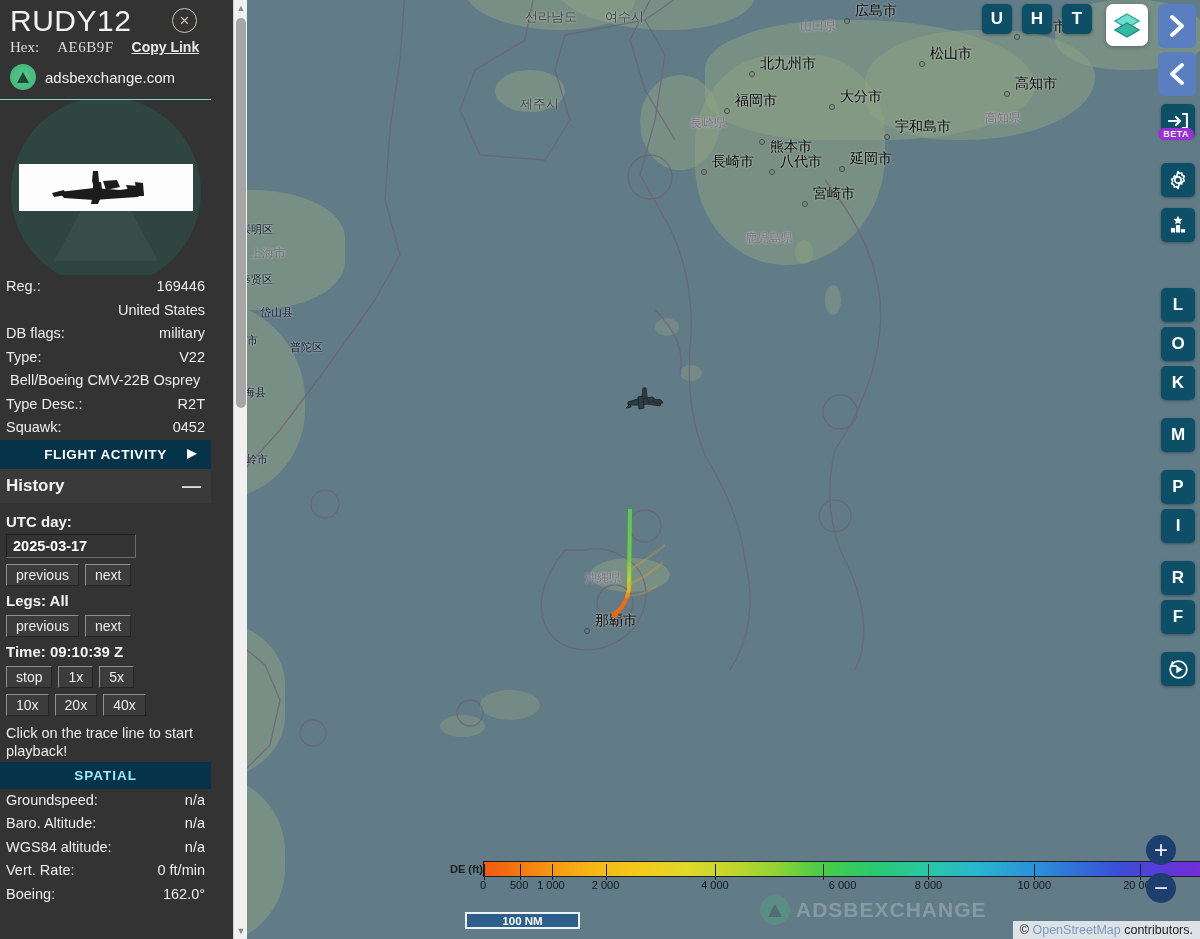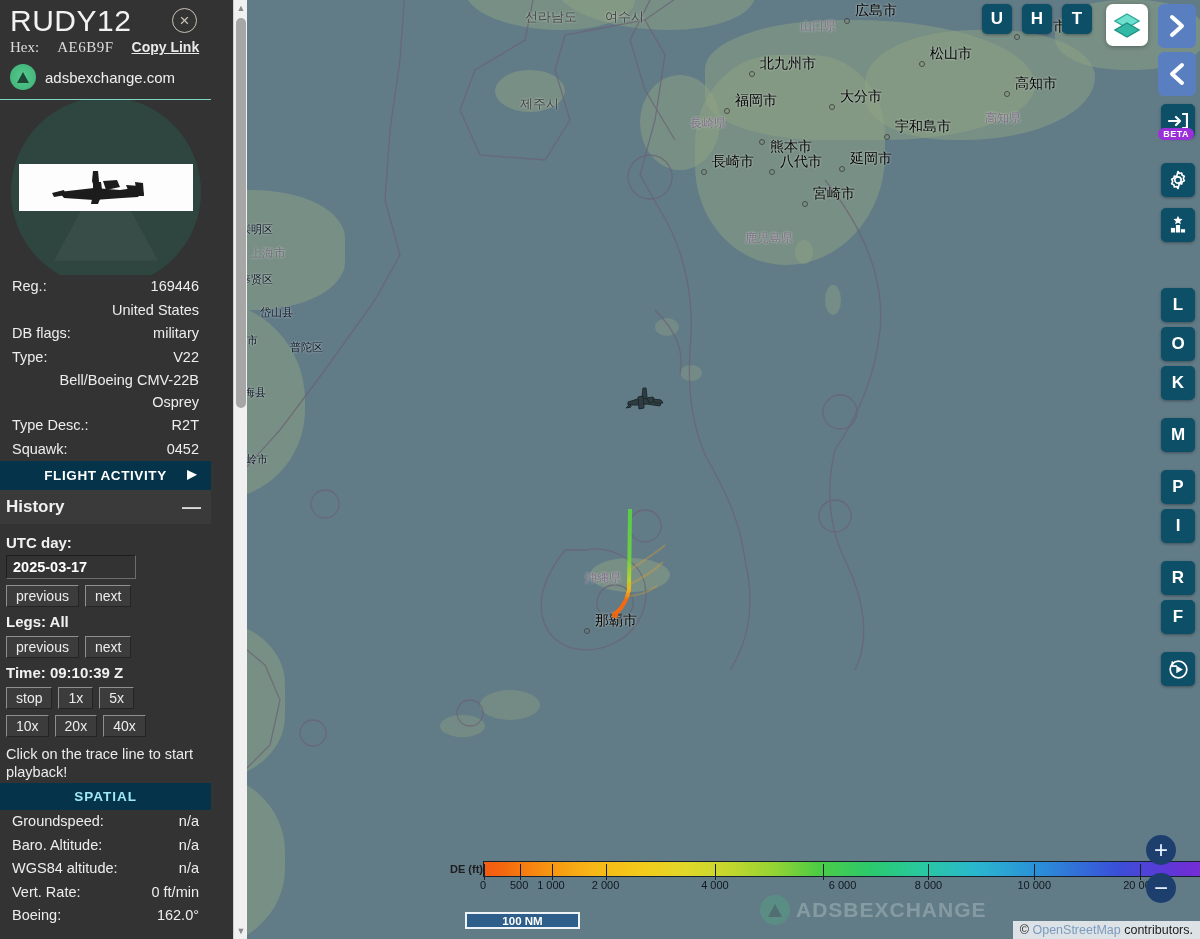--- a/index.html
+++ b/index.html
@@ -91,21 +91,21 @@
     width:0;height:0;border-left:52px solid transparent;border-right:52px solid transparent;
     border-bottom:96px solid rgba(150,170,160,.10);
   }
   .photo-img {
     position:relative; width:174px; height:47px; background:#fdfdfd;
     display:flex; align-items:center; justify-content:center; overflow:hidden;
   }
 
   .datarow {
     display:flex; justify-content:space-between; align-items:baseline;
-    padding: 1px 12px; font-size: 14.5px; line-height: 21.5px; color:#ededed;
+    padding: 1px 6px; font-size: 14.5px; line-height: 21.5px; color:#ededed;
     position:relative; z-index:2;
   }
   .datarow .k { color:#ededed; }
   .datarow .v { color:#ededed; text-align:right; }
   .datarow.full { justify-content:flex-start; padding-left:10px; }
 
   .btn-full {
     margin-top:6px; background:#45d6a0; color:#ffffff; font-weight:700;
     font-size:13.5px; letter-spacing:.6px; text-align:center;
     padding:7px 0; position:relative; cursor:pointer;

